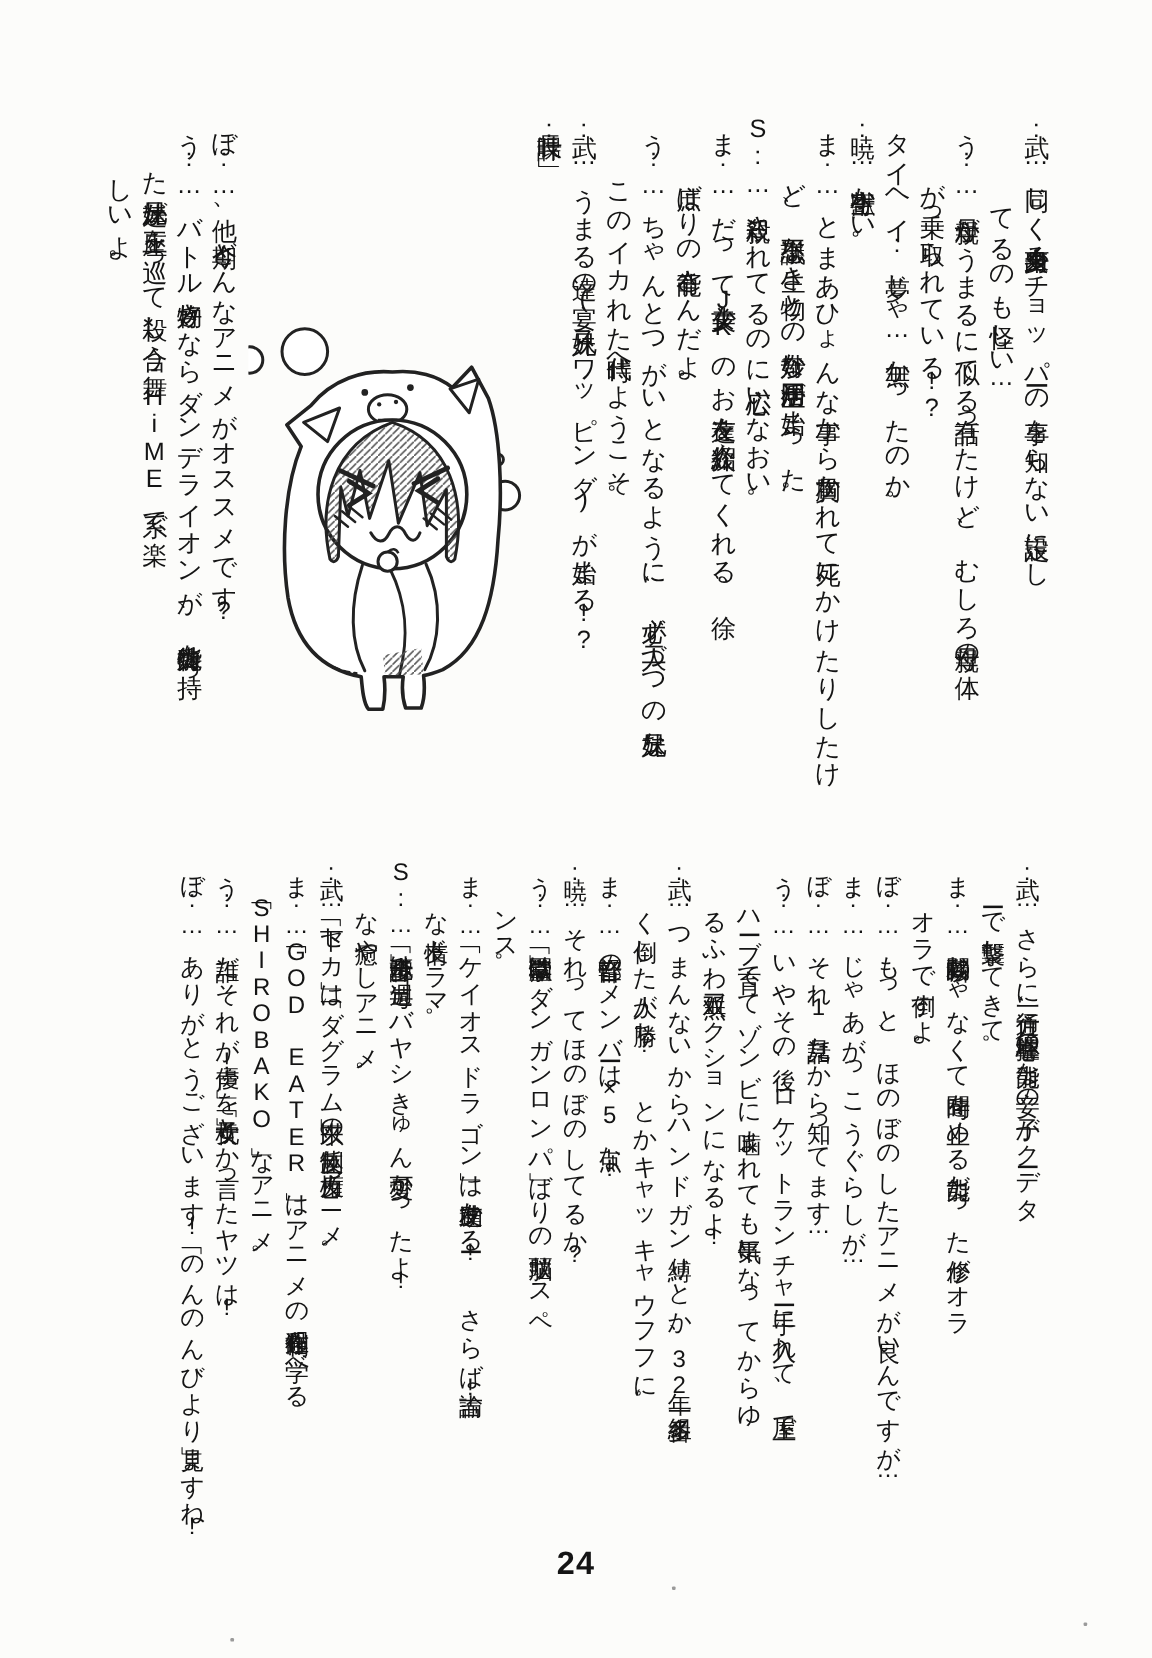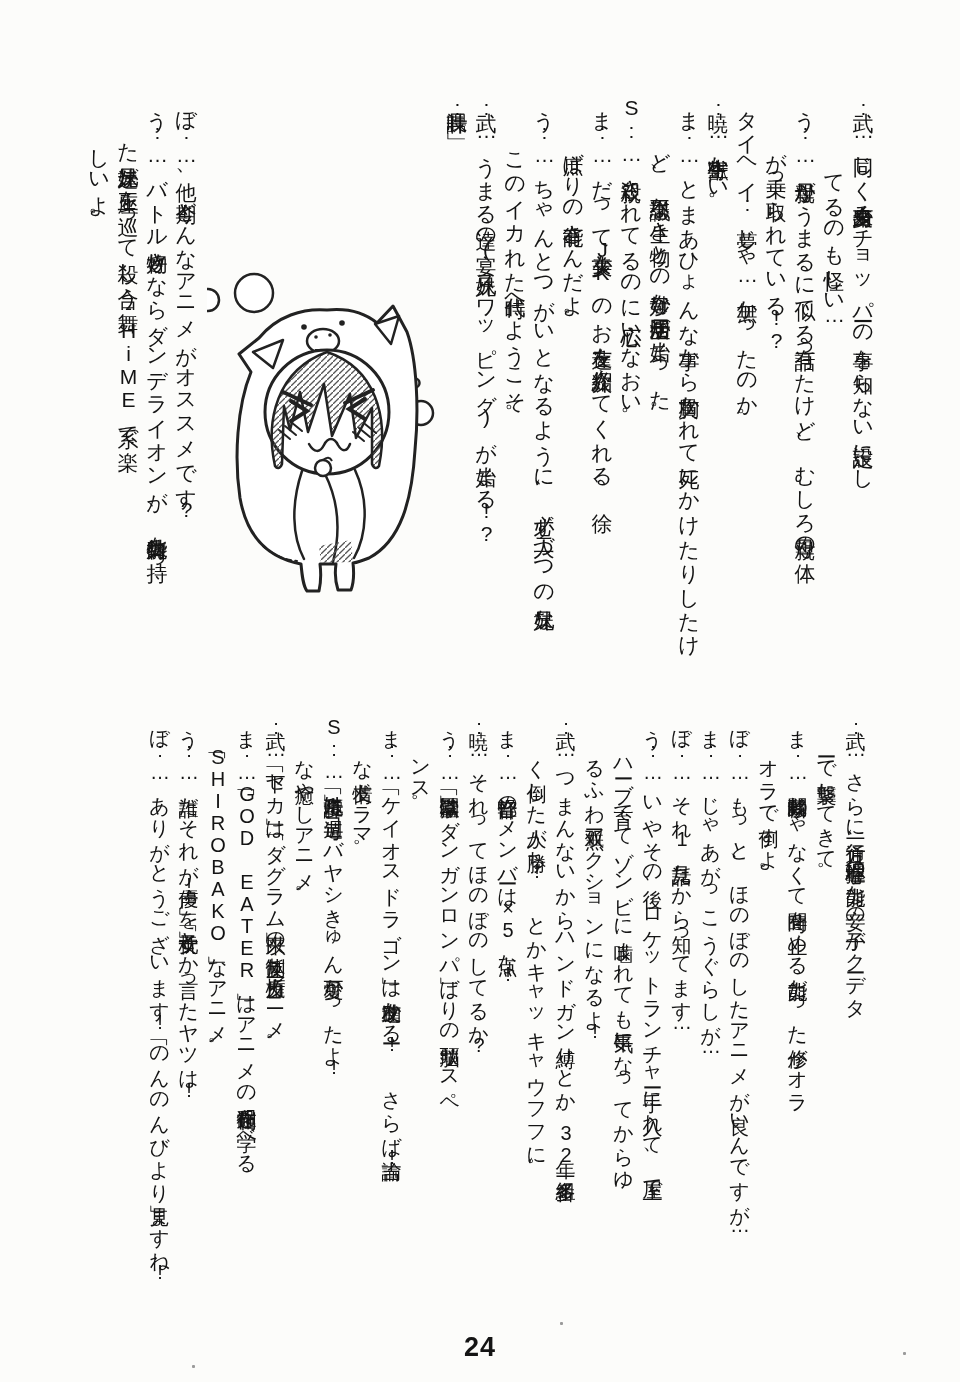--- a/index.html
+++ b/index.html
@@ -24,21 +24,20 @@
     white-space:nowrap;
   }
   #top-block{top:96px;left:84px;width:794px;height:582px;font-size:21px;}
   #bottom-block{top:716px;left:140px;width:730px;height:596px;font-size:20px;}
   #umaru-drawing{display:block;margin:164px 6px 0 6px;}
   .page-number{
     position:absolute;left:0;right:0;top:1288px;
     text-align:center;
     font-size:27px;font-weight:bold;
     letter-spacing:1px;
-    margin-top:44px;
   }
   
   .speckle{position:absolute;background:#9a9a9a;width:3px;height:3px;border-radius:1px;}
 </style>
 </head>
 <body>
 
 <div class="page">
 
   <div id="top-block" class="vblock">

